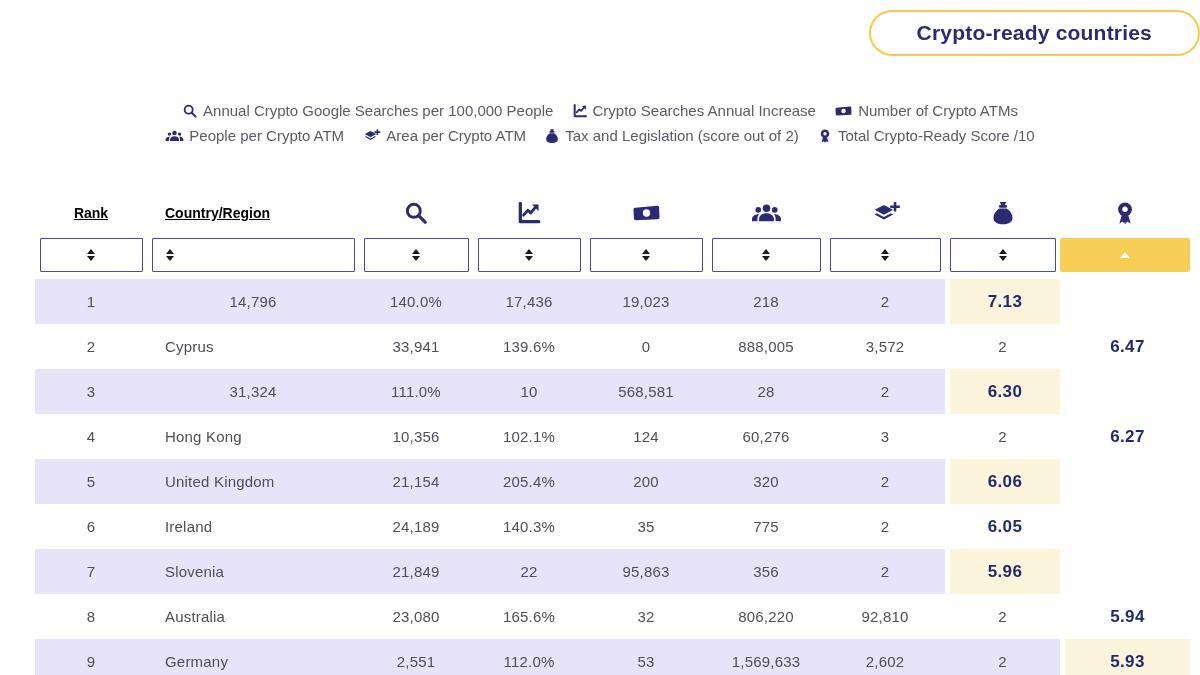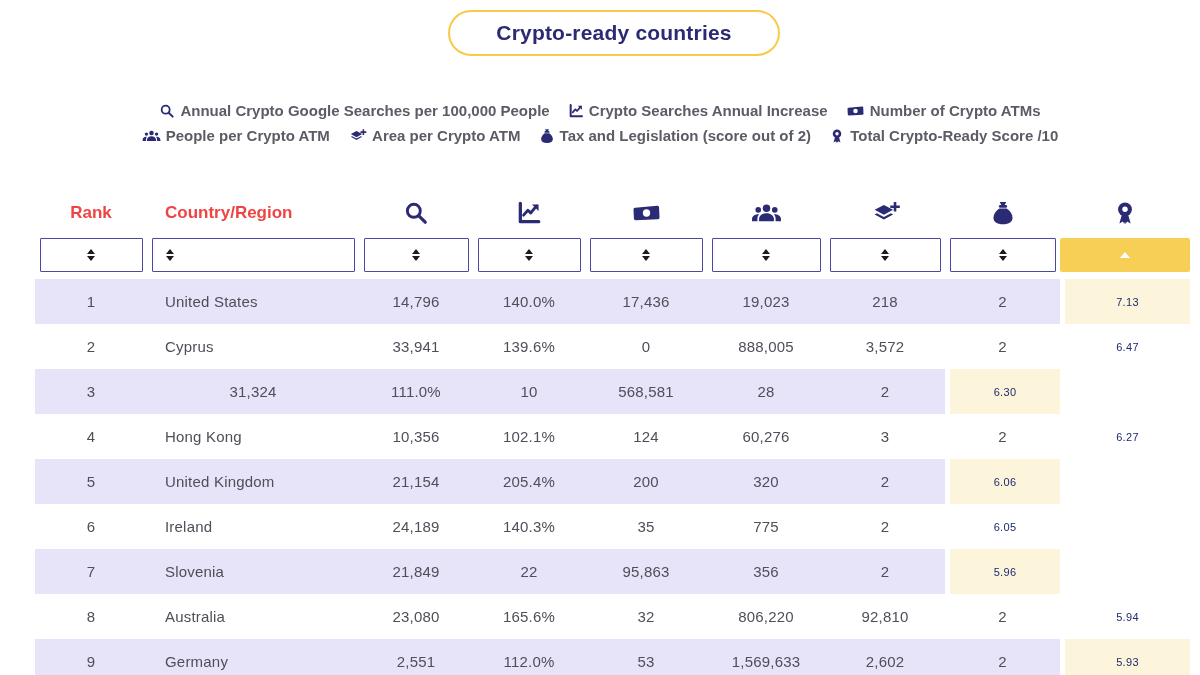--- a/index.html
+++ b/index.html
@@ -4,60 +4,60 @@
 <style>
   html,body{margin:0;padding:0;}
   body{
     width:1200px;height:675px;overflow:hidden;background:#ffffff;
     font-family:"Liberation Sans", sans-serif;
     -webkit-font-smoothing:antialiased;
   }
   .page{width:1200px;height:675px;position:relative;}
 
   
-  .title-wrap{display:flex;justify-content:center;margin-top:10px;margin-left:28px;}
+  .title-wrap{display:flex;justify-content:flex-end;margin-top:10px;margin-left:28px;}
   .title-pill{
     border:2.5px solid #f8cb47;border-radius:28px;padding:9px 46px;
     color:#2b2a72;font-weight:700;font-size:21px;letter-spacing:.2px;background:#fff;
   }
 
   
-  .legend{margin-top:42px;text-align:center;color:#5c5b66;font-size:15px;line-height:25px;font-weight:bold;}
+  .legend{margin-top:42px;text-align:center;color:#5c5b66;font-size:15px;line-height:25px;}
   .legend-item{white-space:nowrap;margin:0 7px;}
   .licon{width:16px;height:16px;vertical-align:-3px;margin-right:5px;color:#2b2a75;}
   .licon.wide{width:19px;}
 
   
   .table{margin:40px 10px 0 35px;width:1155px;}
   .grid{display:grid;grid-template-columns:112px 212px 114px 112px 122px 118px 120px 115px 130px;}
   .cell{display:flex;align-items:center;justify-content:center;box-sizing:border-box;}
   .c-country{justify-content:flex-start;padding-left:18px;}
 
   .header-row{height:50px;}
-  .th{color:#ef4444;font-weight:700;font-size:17px;}
+  .th{color:#000000;font-weight:700;font-size:14px;text-decoration:underline;}
   .hicon{width:26px;height:26px;color:#2b2a75;}
   .hicon.wide{width:31px;}
   .th-score{color:#f2c63d;}
 
   .filter-row{height:34px;margin-bottom:7px;}
   .sort-box{
     width:calc(100% - 9px);height:34px;background:#fff;border:1.6px solid #4a48a5;
     display:flex;align-items:center;justify-content:center;cursor:pointer;padding:0;border-radius:1px;
   }
   .sort-box.left{justify-content:flex-start;padding-left:13px;}
   .sort-box.active{width:100%;background:#f8cf55;border:none;border-radius:2px;}
   .arrows{display:inline-flex;flex-direction:column;gap:2px;}
   .tri-up{width:0;height:0;border-left:4.5px solid transparent;border-right:4.5px solid transparent;border-bottom:5.5px solid #1b1b1b;}
   .tri-down{width:0;height:0;border-left:4.5px solid transparent;border-right:4.5px solid transparent;border-top:5.5px solid #1b1b1b;}
   .tri-up-white{width:0;height:0;border-left:5.5px solid transparent;border-right:5.5px solid transparent;border-bottom:6.5px solid #ffffff;}
 
   .row{height:45px;font-size:15px;color:#4f4e59;letter-spacing:.2px;}
   .row .cell{background:#ffffff;}
   .row.striped .cell{background:#e7e3f9;}
-  .row .c-score{background:#ffffff;border-left:5px solid #ffffff;font-weight:400;color:#1f2a70;font-size:11px;letter-spacing:.3px;}
+  .row .c-score{background:#ffffff;border-left:5px solid #ffffff;font-weight:700;color:#1f2a70;font-size:17px;letter-spacing:.3px;}
   .row.striped .c-score{background:#fcf5dc;}
 
   .symdefs{position:absolute;width:0;height:0;overflow:hidden;}
 </style>
 </head>
 <body>
 
 <svg class="symdefs" aria-hidden="true">
   <symbol id="sym-search" viewBox="0 0 24 24">
     <circle cx="10" cy="10" r="6" fill="none" stroke="currentColor" stroke-width="2.7"></circle>
@@ -244,21 +244,20 @@
       <div class="cell">
           <button class="sort-box active">
             <span class="tri-up-white"></span>
           </button>
         </div>
     </div>
 
     <div id="table-body">
         <div class="grid row striped">
           <div class="cell c-rank">1</div>
-          <div class="cell c-country">United States</div>
           <div class="cell c-searches">14,796</div>
           <div class="cell c-increase">140.0%</div>
           <div class="cell c-atms">17,436</div>
           <div class="cell c-people-per-atm">19,023</div>
           <div class="cell c-area-per-atm">218</div>
           <div class="cell c-tax">2</div>
           <div class="cell c-score">7.13</div>
         </div>
         <div class="grid row">
           <div class="cell c-rank">2</div>

